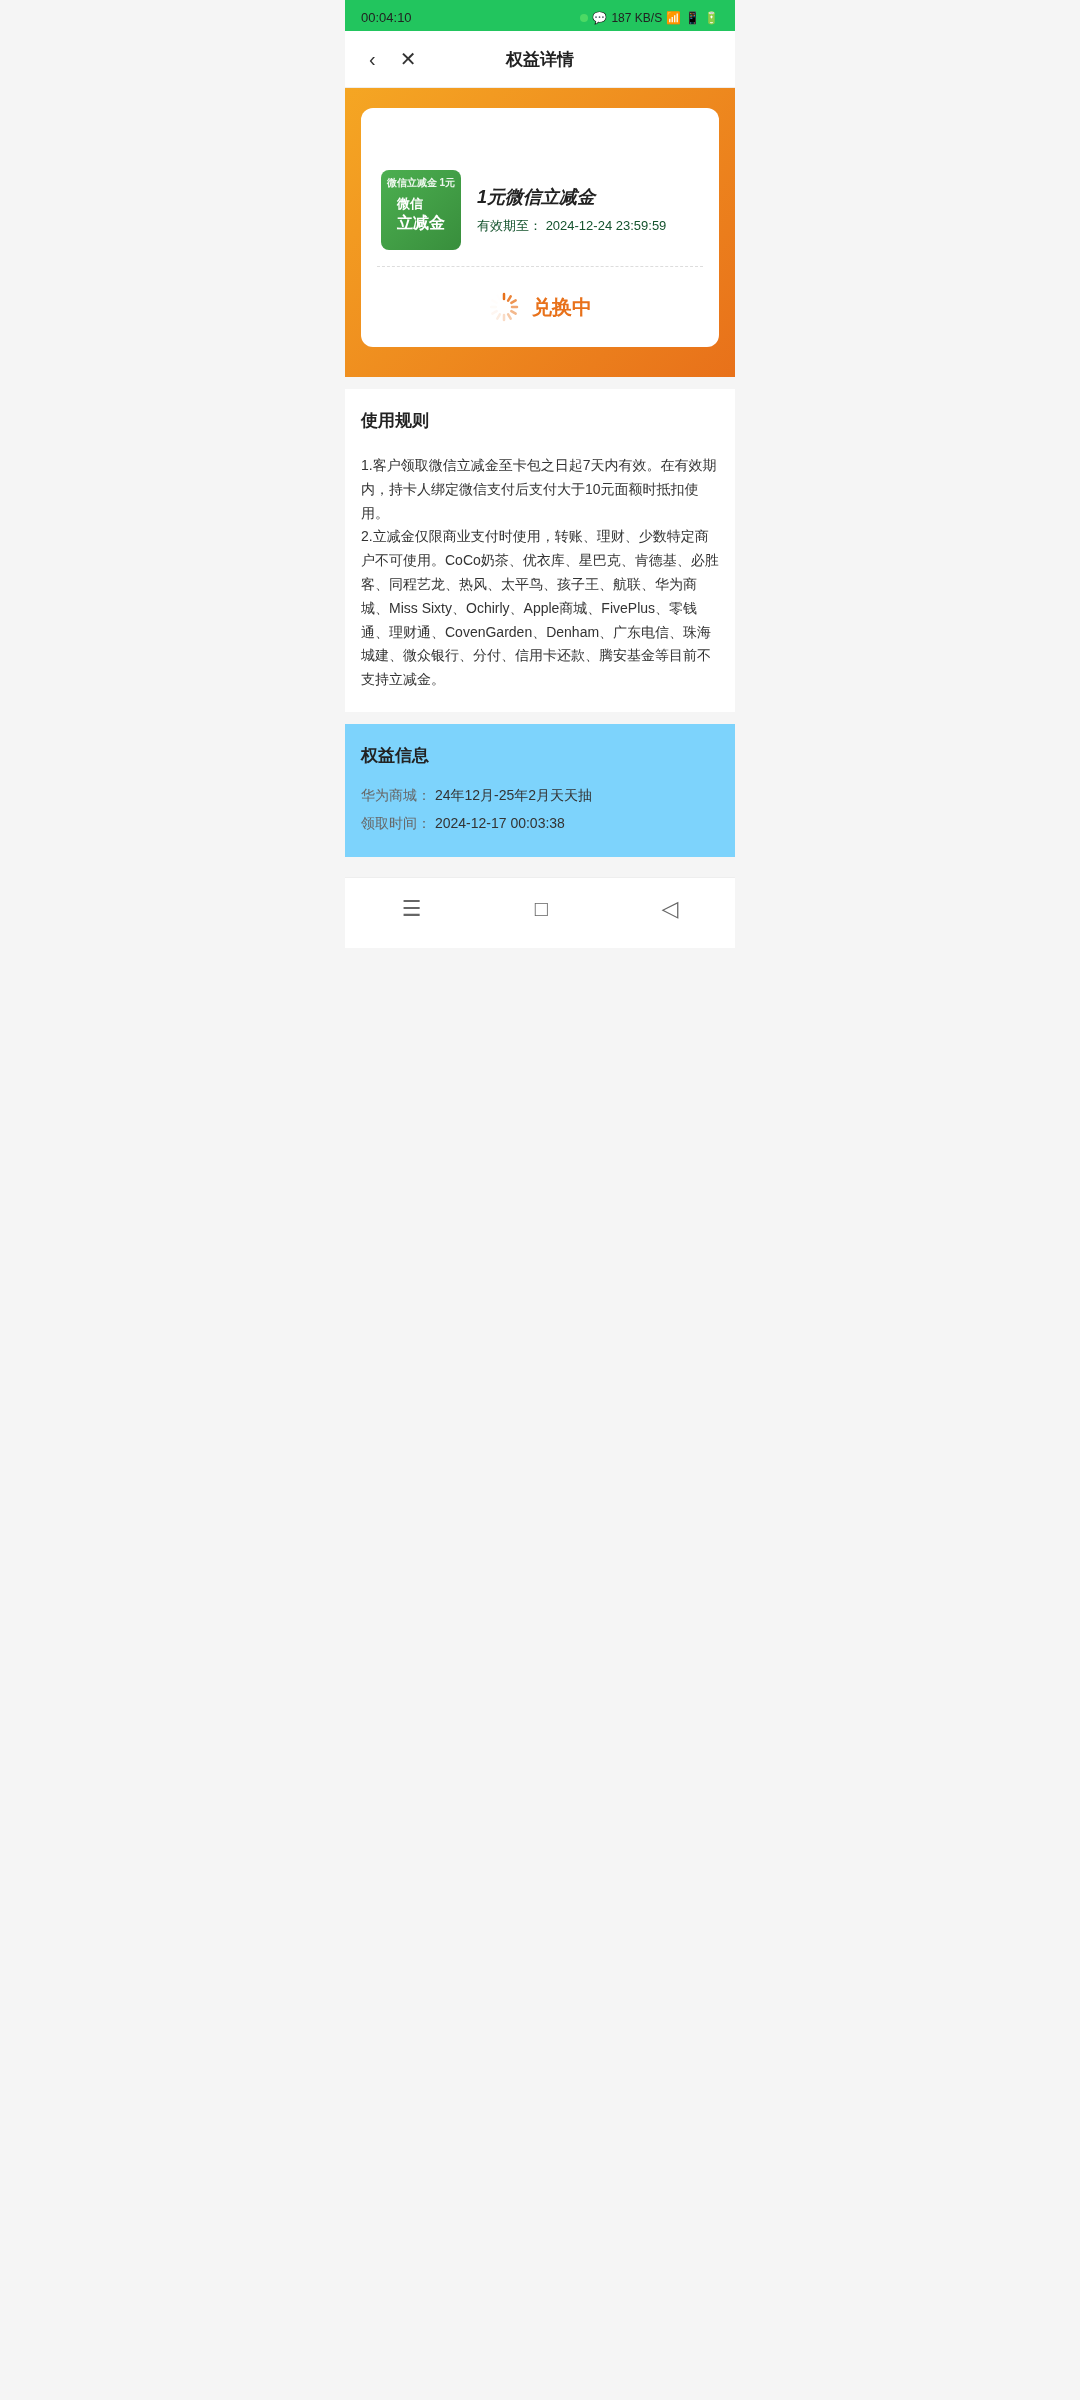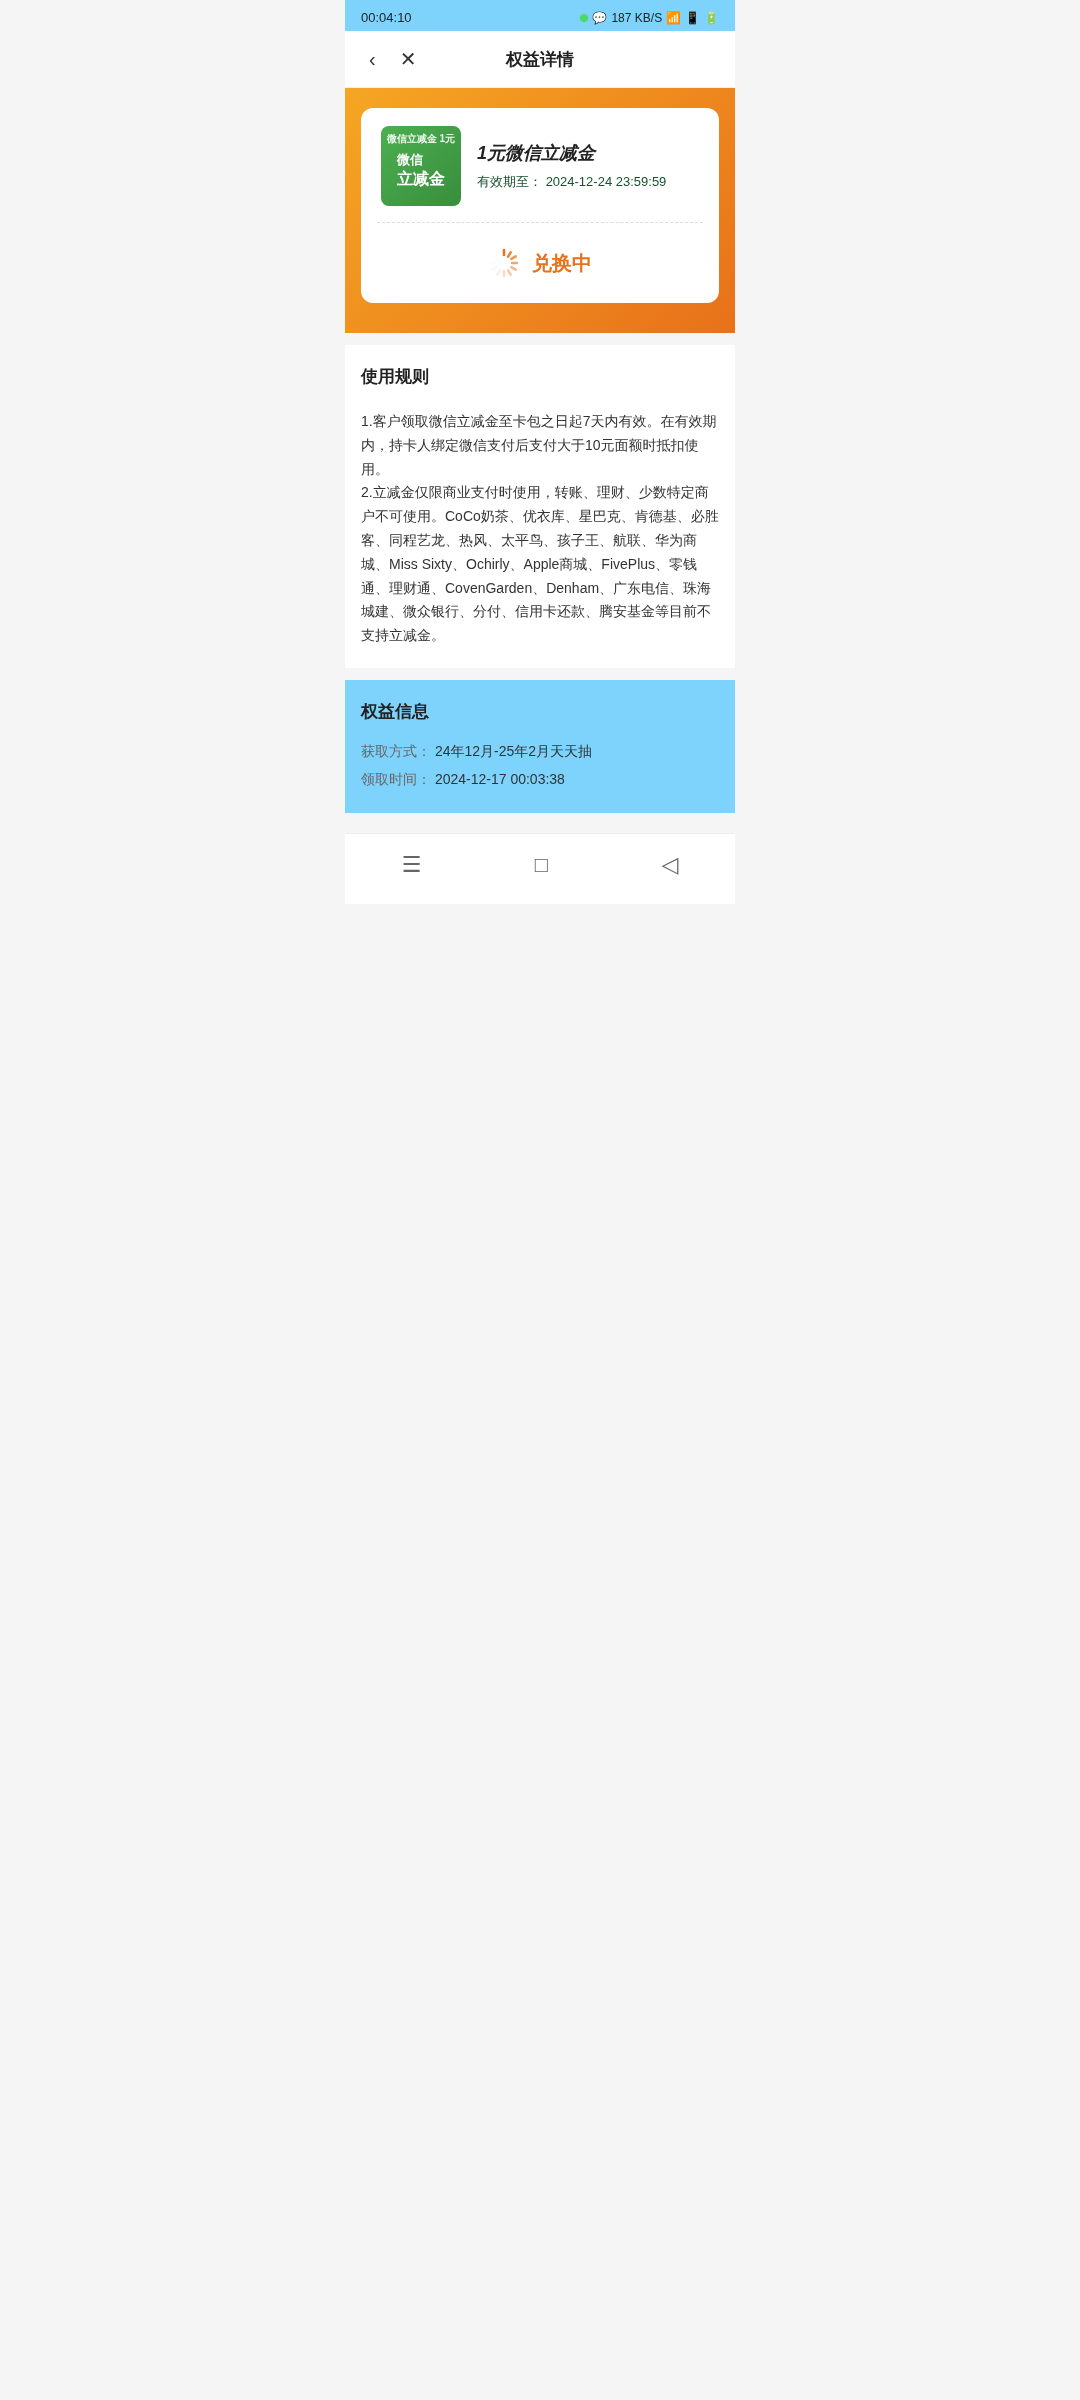--- a/index.html
+++ b/index.html
@@ -8,21 +8,21 @@
       font-family: -apple-system, 'PingFang SC', 'Helvetica Neue', sans-serif;
       background: #f5f5f5;
       width: 390px;
       margin: 0 auto;
       font-size: 15px;
       color: #222;
     }
 
     
     .status-bar {
-      background: #7dd3fc;
+      background: #22c55e;
       padding: 10px 16px 6px;
       display: flex;
       justify-content: space-between;
       align-items: center;
       font-size: 13px;
       font-weight: 500;
     }
     .status-icons { display: flex; align-items: center; gap: 4px; font-size: 12px; }
     .dot-green { width: 8px; height: 8px; background: #4cd964; border-radius: 50%; display: inline-block; }
 
@@ -60,20 +60,21 @@
       background: #fff;
       border-radius: 12px;
       overflow: hidden;
     }
 
     .card-top {
       padding: 18px 20px 16px;
       display: flex;
       align-items: center;
       gap: 16px;
+      margin-top: 44px;
     }
 
     .voucher-icon {
       width: 80px;
       height: 80px;
       background: #f0f0f0;
       border-radius: 8px;
       overflow: hidden;
       position: relative;
       flex-shrink: 0;
@@ -281,21 +282,21 @@
 
 <div class="section">
   <div class="section-title">使用规则</div>
   <div class="section-content" id="rules-content" style="white-space: pre-wrap;">1.客户领取微信立减金至卡包之日起7天内有效。在有效期内，持卡人绑定微信支付后支付大于10元面额时抵扣使用。
 2.立减金仅限商业支付时使用，转账、理财、少数特定商户不可使用。CoCo奶茶、优衣库、星巴克、肯德基、必胜客、同程艺龙、热风、太平鸟、孩子王、航联、华为商城、Miss Sixty、Ochirly、Apple商城、FivePlus、零钱通、理财通、CovenGarden、Denham、广东电信、珠海城建、微众银行、分付、信用卡还款、腾安基金等目前不支持立减金。</div>
 </div>
 
 <div class="benefits-section">
   <div class="benefits-title">权益信息</div>
   <div class="benefits-row">
-    <span class="benefits-label">获取方式：</span>
+    <span class="benefits-label">华为商城：</span>
     <span>24年12月-25年2月天天抽</span>
   </div>
   <div class="benefits-row">
     <span class="benefits-label">领取时间：</span>
     <span>2024-12-17 00:03:38</span>
   </div>
 </div>
 
 <div class="bottom-nav">
   <span class="nav-icon">☰</span>

